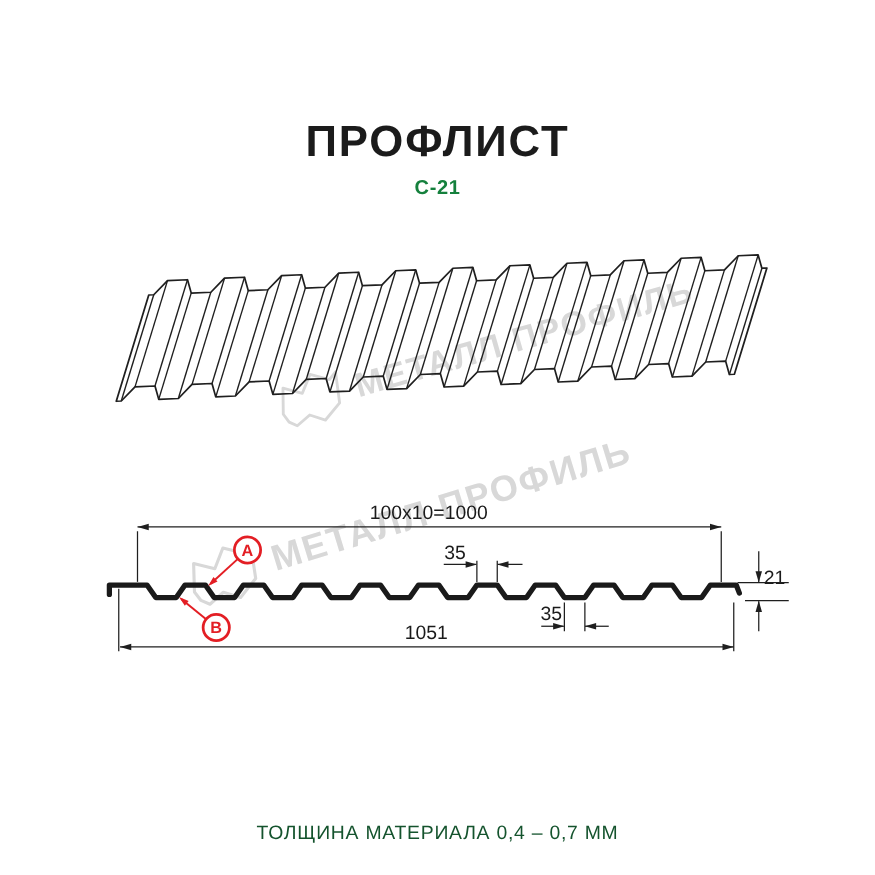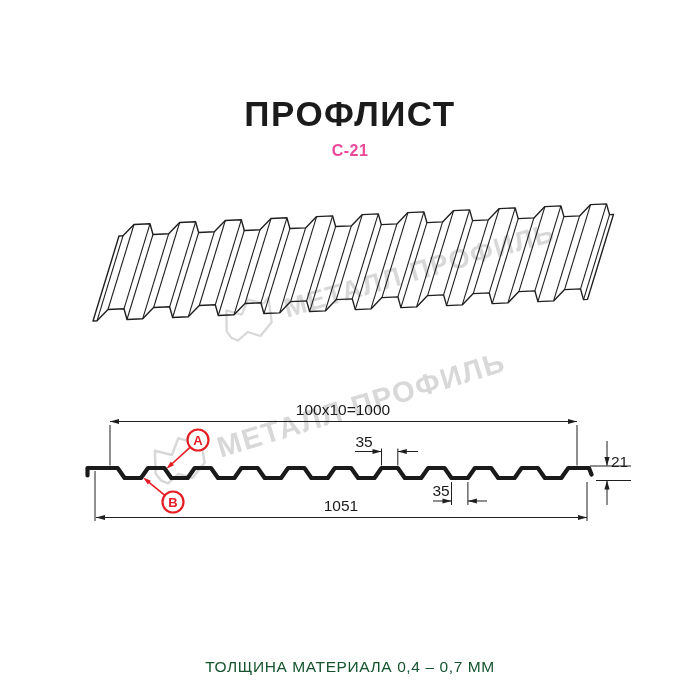--- a/index.html
+++ b/index.html
@@ -2,21 +2,21 @@
 <html><head>
 <meta charset="utf-8">
 <style>
   html,body{margin:0;padding:0;background:#fff;}
   .canvas{position:relative;width:700px;height:700px;background:#ffffff;overflow:hidden;
           font-family:"Liberation Sans",sans-serif;margin-top:41px;}
   .page-title{position:absolute;top:54px;left:0;width:700px;text-align:center;
               font-size:35px;line-height:37px;font-weight:700;letter-spacing:1.5px;
               color:#1b1b1b;z-index:3;}
   .profile-code{position:absolute;top:101px;left:0;width:700px;text-align:center;
-                font-size:16px;font-weight:700;letter-spacing:.5px;color:#ec4899;z-index:3;}
+                font-size:16px;font-weight:700;letter-spacing:.5px;color:#15803d;z-index:3;}
   .thickness-note{position:absolute;top:617px;left:0;width:700px;text-align:center;
                   font-size:15.5px;letter-spacing:.6px;color:#14532d;font-weight:400;z-index:3;}
   .watermark{position:absolute;display:flex;align-items:center;gap:9px;z-index:1;
              transform-origin:0 50%;pointer-events:none;}
   .watermark .wm-text{font-weight:700;letter-spacing:1.5px;color:#d8d8d8;white-space:nowrap;}
   .wm1{left:222px;top:264px;transform:rotate(-16deg);}
   .wm1 .wm-text{font-size:27px;}
   .wm2{left:150px;top:404px;transform:rotate(-17deg);}
   .wm2 .wm-text{font-size:29px;}
   svg.art{position:absolute;left:0;top:0;z-index:2;pointer-events:none;}

